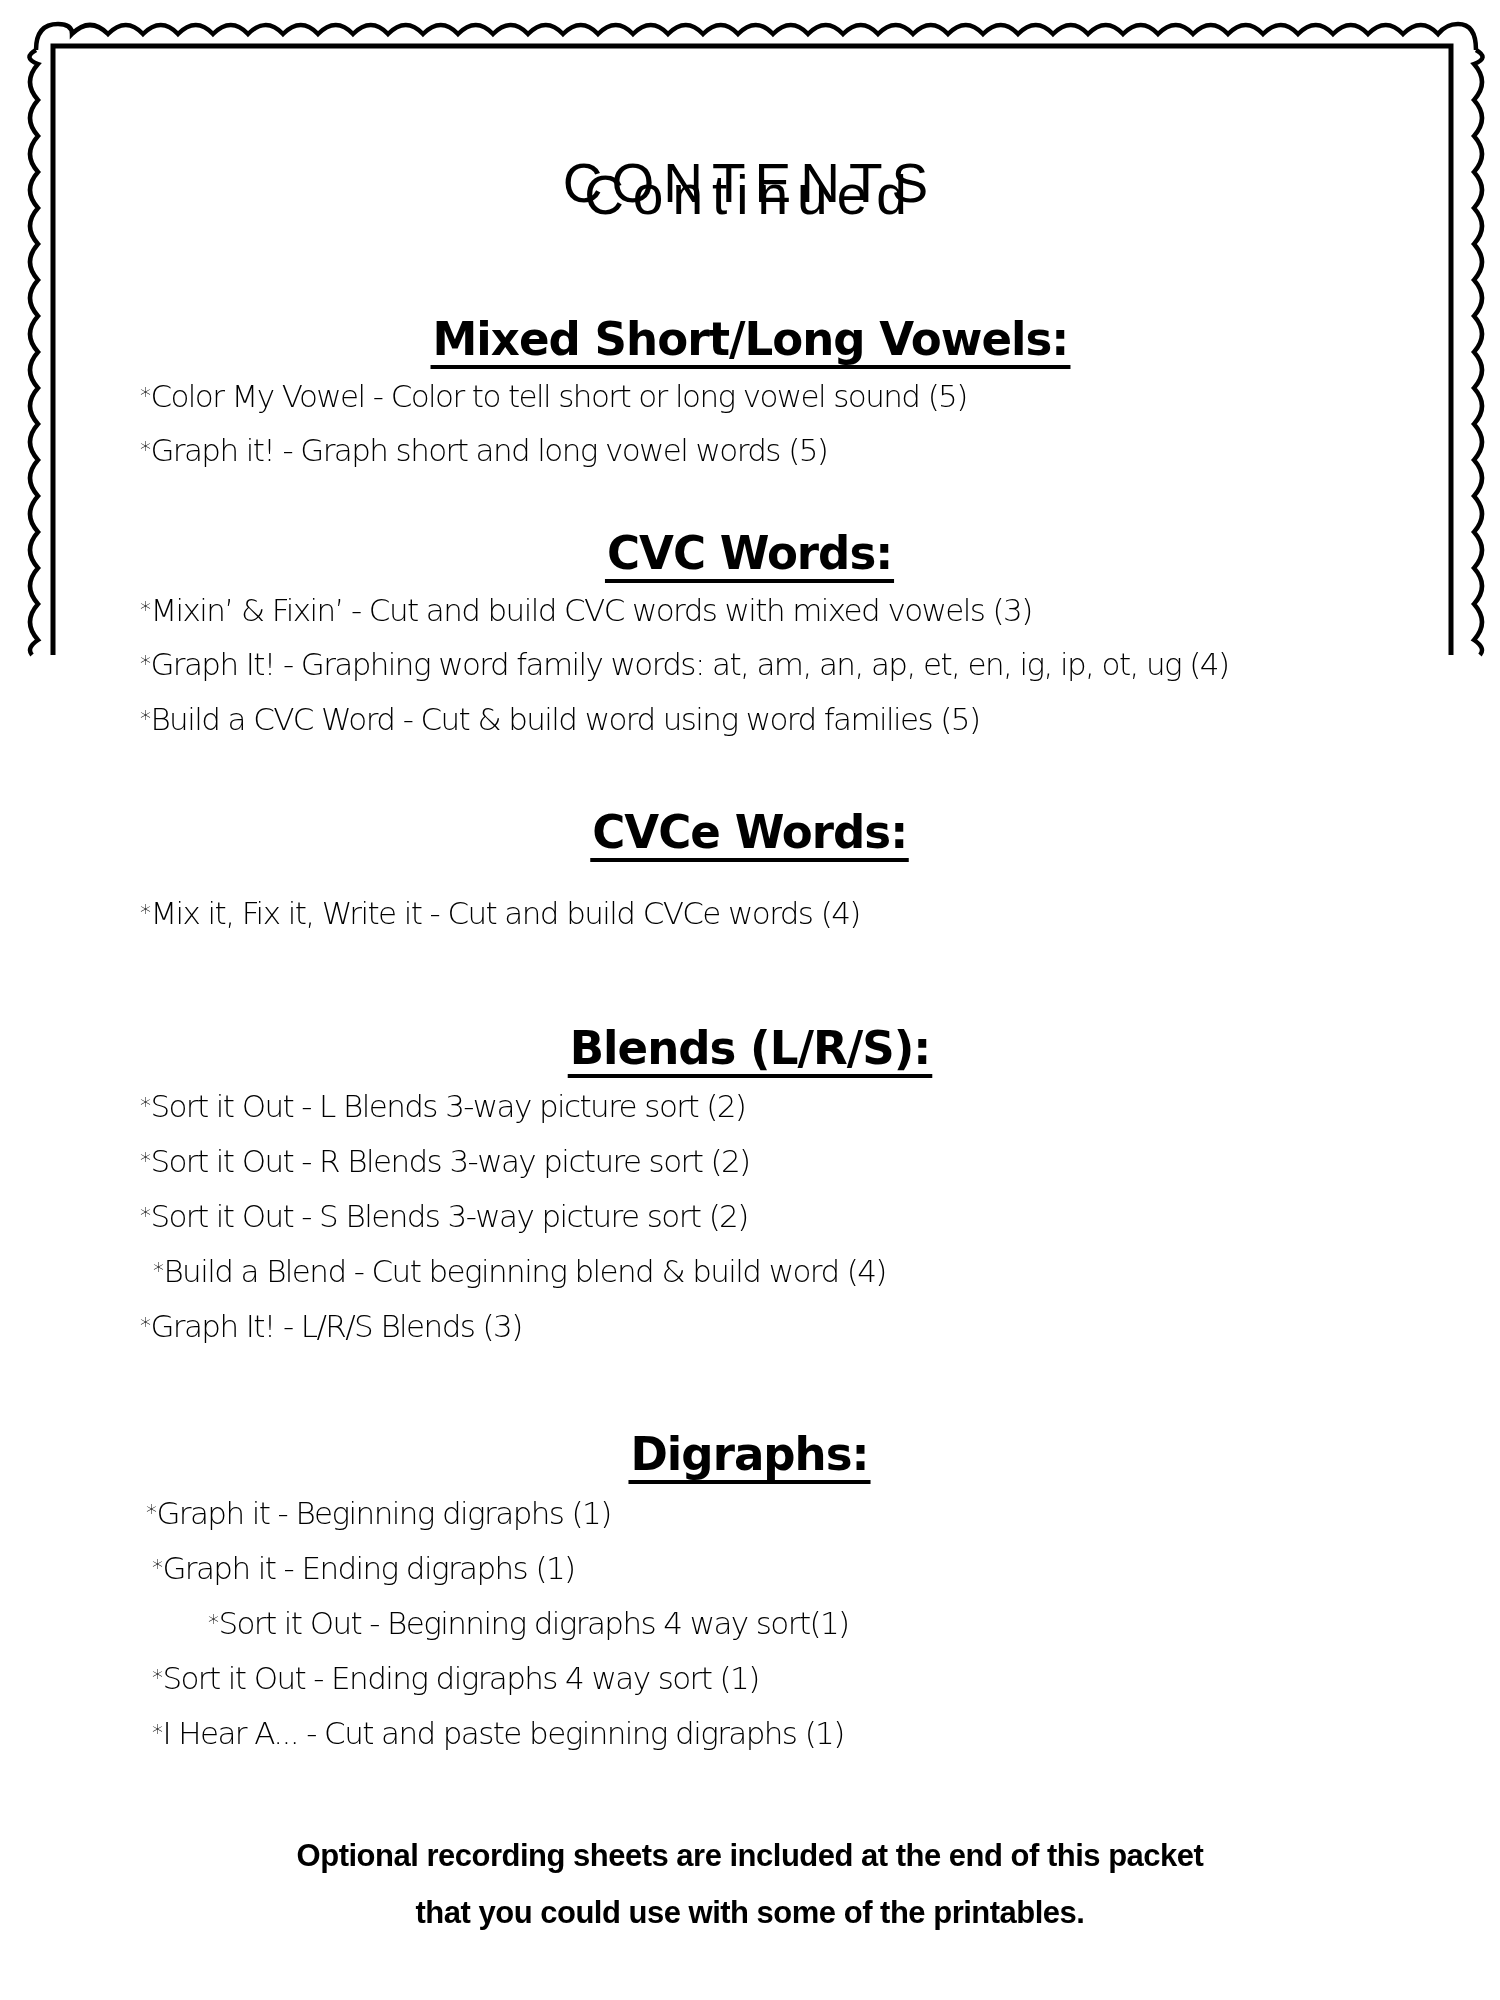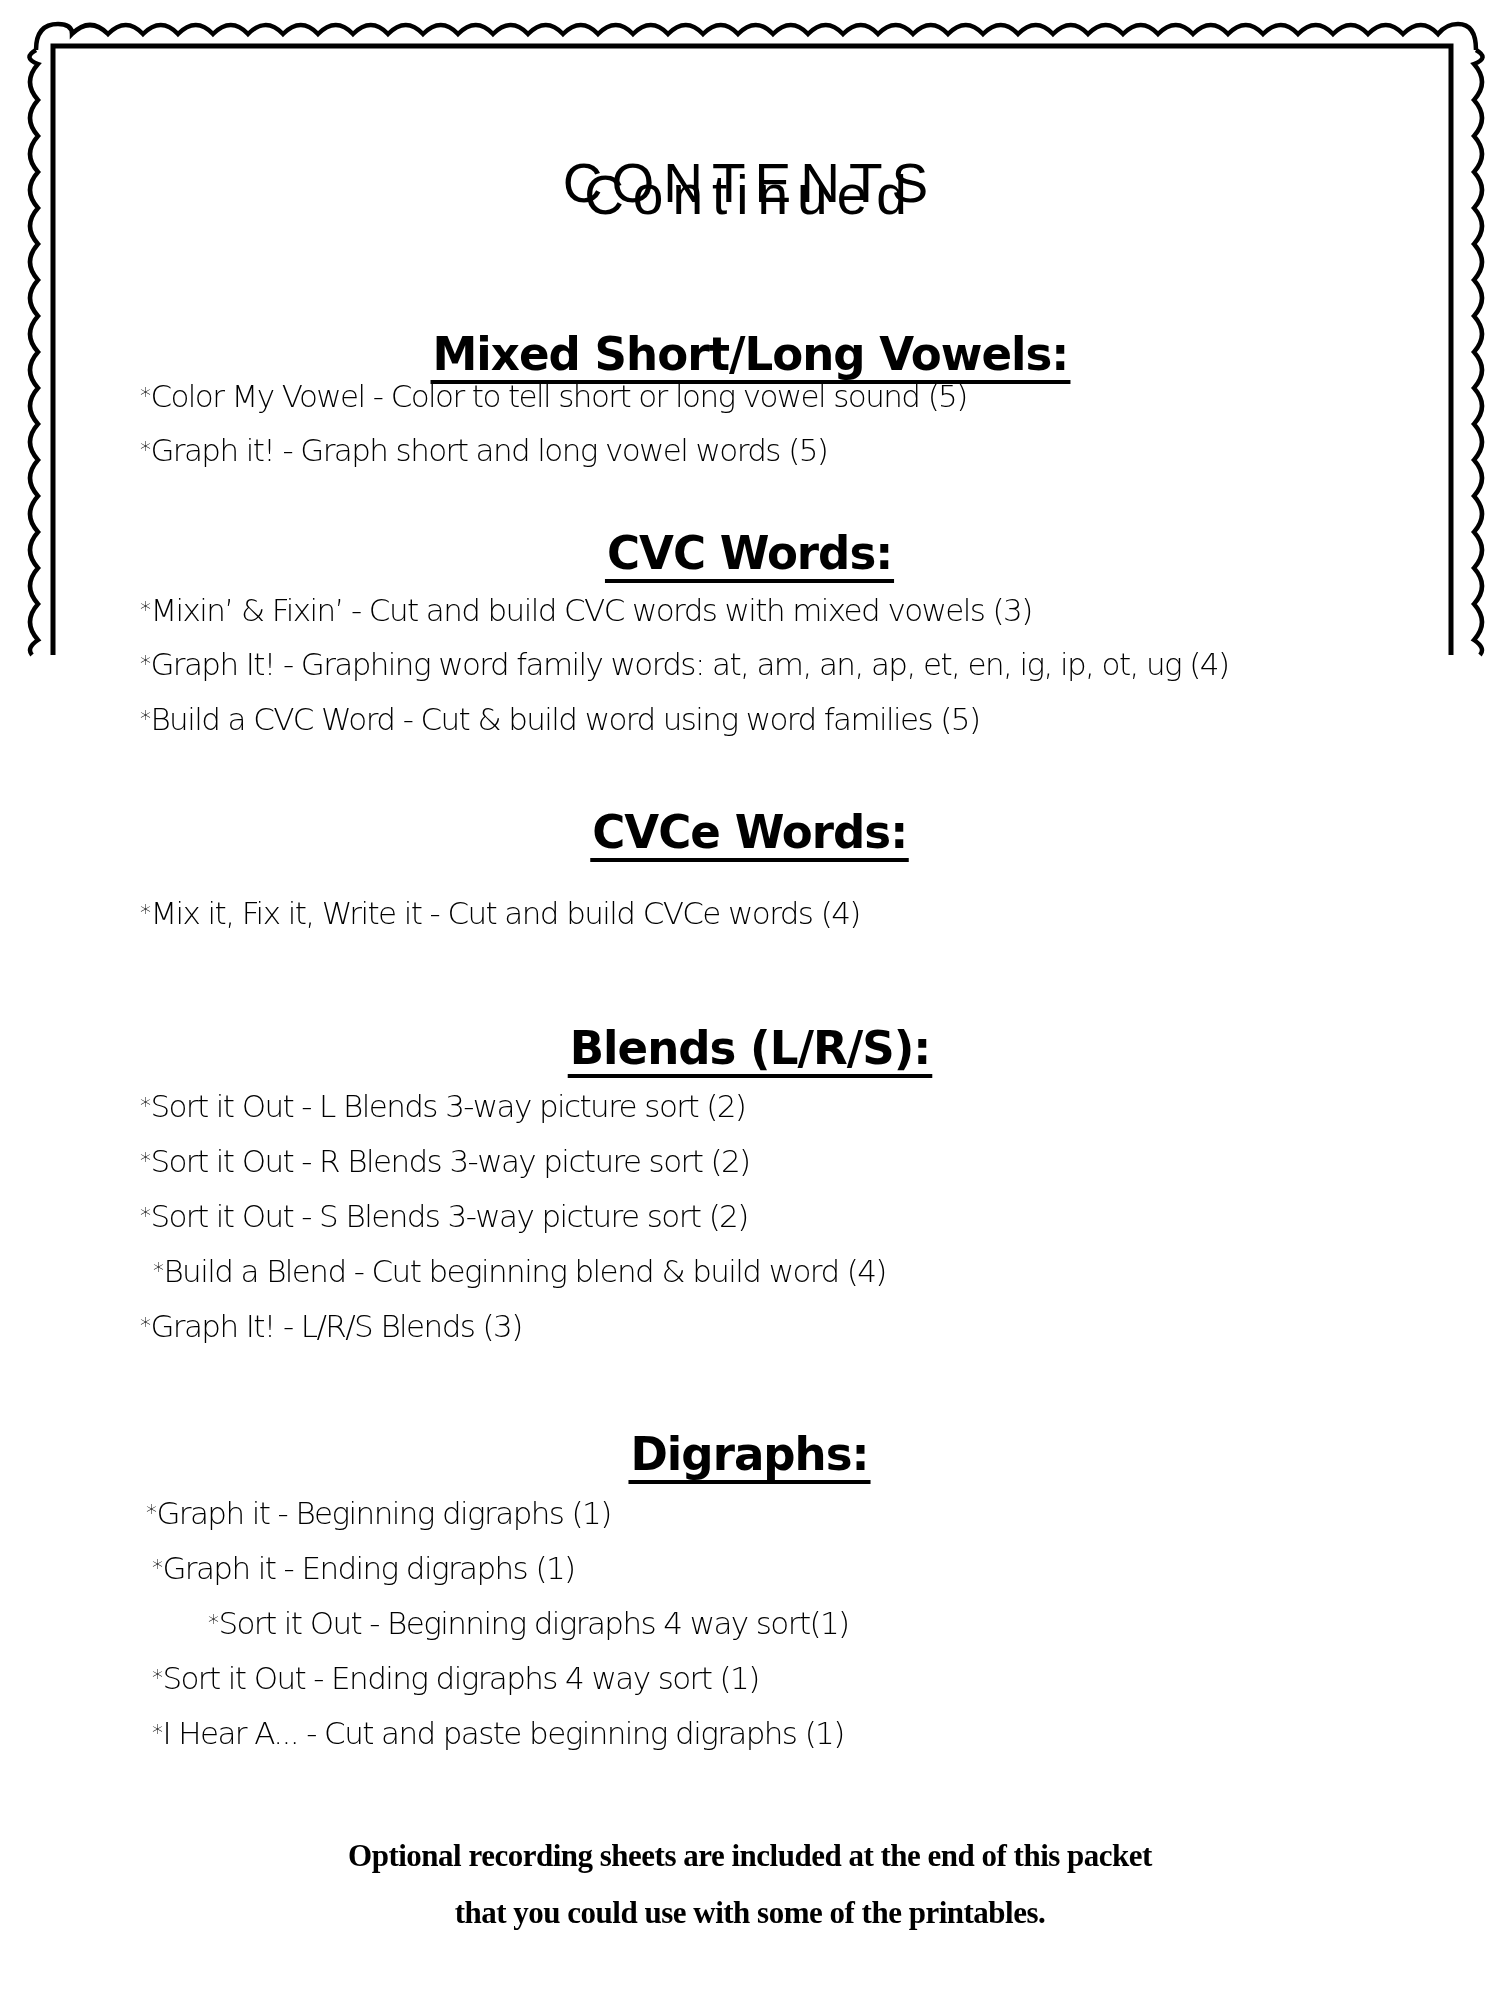--- a/index.html
+++ b/index.html
@@ -10,41 +10,41 @@
            letter-spacing: 9px; line-height: 58px; }
   .title-1 { top: 108px; margin-top: 46px; }
   .title-2 { top: 166px; }
   .heading { position: absolute; left: 0; width: 1500px; text-align: center; }
   .heading span { display: inline-block; font-family: "DejaVu Sans", sans-serif; font-weight: 700;
                   font-size: 46px; line-height: 52px; border-bottom: 4px solid #000; padding: 0 2px 0 2px;
                   letter-spacing: -1px; transform: scaleX(0.98); }
   .item { position: absolute; font-family: "DejaVu Sans", sans-serif; font-size: 31px; line-height: 32px;
           letter-spacing: -1.6px; white-space: nowrap; font-weight: 300; }
   .item .star { font-size: 22px; vertical-align: 4px; margin-right: 1px; }
-  .note { position: absolute; left: 0; width: 1500px; text-align: center; font-family: Liberation Serif, serif;
+  .note { position: absolute; left: 0; width: 1500px; text-align: center; font-family: Liberation Sans, sans-serif;
           font-weight: 700; font-size: 31px; line-height: 40px; letter-spacing: -0.5px; }
 </style>
 </head>
 <body>
 
 <svg class="frame" viewBox="0 0 1500 660" xmlns="http://www.w3.org/2000/svg">
 
   <path d="M53 655 L53 46 L1451 46 L1451 655" fill="none" stroke="#000" stroke-width="5"></path>
 
   <path fill="none" stroke="#000" stroke-width="4.5" d="M36 50 Q36 24 58 24 Q72 24 72 34 Q90 16 108 34 Q126 16 143 34 Q161 16 178 34 Q196 16 213 34 Q231 16 248 34 Q266 16 283 34 Q301 16 318 34 Q336 16 353 34 Q371 16 388 34 Q406 16 423 34 Q441 16 458 34 Q476 16 493 34 Q511 16 528 34 Q546 16 563 34 Q581 16 598 34 Q616 16 633 34 Q651 16 668 34 Q686 16 703 34 Q721 16 738 34 Q756 16 773 34 Q791 16 808 34 Q826 16 843 34 Q861 16 878 34 Q896 16 913 34 Q931 16 948 34 Q966 16 983 34 Q1001 16 1018 34 Q1036 16 1053 34 Q1071 16 1088 34 Q1106 16 1123 34 Q1141 16 1158 34 Q1176 16 1193 34 Q1211 16 1228 34 Q1246 16 1263 34 Q1281 16 1298 34 Q1316 16 1333 34 Q1351 16 1368 34 Q1386 16 1403 34 Q1421 16 1438 34 Q1446 24 1458 24 Q1476 24 1476 50"></path>
 
   <path fill="none" stroke="#000" stroke-width="4.5" d="M36 50 Q22 58 38 64 Q22 82 38 100 Q22 118 38 136 Q22 154 38 172 Q22 190 38 208 Q22 226 38 244 Q22 262 38 280 Q22 298 38 316 Q22 334 38 352 Q22 370 38 388 Q22 406 38 424 Q22 442 38 460 Q22 478 38 496 Q22 514 38 532 Q22 550 38 568 Q22 586 38 604 Q22 622 38 640 Q26 648 32 655"></path>
 
   <path fill="none" stroke="#000" stroke-width="4.5" d="M1476 50 Q1490 58 1474 64 Q1490 82 1474 100 Q1490 118 1474 136 Q1490 154 1474 172 Q1490 190 1474 208 Q1490 226 1474 244 Q1490 262 1474 280 Q1490 298 1474 316 Q1490 334 1474 352 Q1490 370 1474 388 Q1490 406 1474 424 Q1490 442 1474 460 Q1490 478 1474 496 Q1490 514 1474 532 Q1490 550 1474 568 Q1490 586 1474 604 Q1490 622 1474 640 Q1486 648 1480 655"></path>
 </svg>
 
 <div class="title title-1">CONTENTS</div>
 <div class="title title-2">Continued</div>
 
-<div class="heading" style="top:328px;text-align:center;">
+<div class="heading" style="top:313px;text-align:center;">
   <span>Mixed Short/Long Vowels:</span>
 </div>
 <div class="item" style="left:140px; top:380px;"><span class="star">*</span><span>Color My Vowel - Color to tell short or long vowel sound (5)</span></div>
 <div class="item" style="left:140px; top:434px;"><span class="star">*</span><span>Graph it! - Graph short and long vowel words (5)</span></div>
 
 <div class="heading" style="top:527px;">
   <span>CVC Words:</span>
 </div>
 <div class="item" style="left:140px; top:594px;"><span class="star">*</span><span>Mixin’ &amp; Fixin’ - Cut and build CVC words with mixed vowels (3)</span></div>
 <div class="item" style="left:140px; top:648px;"><span class="star">*</span><span>Graph It! - Graphing word family words: at, am, an, ap, et, en, ig, ip, ot, ug (4)</span></div>

